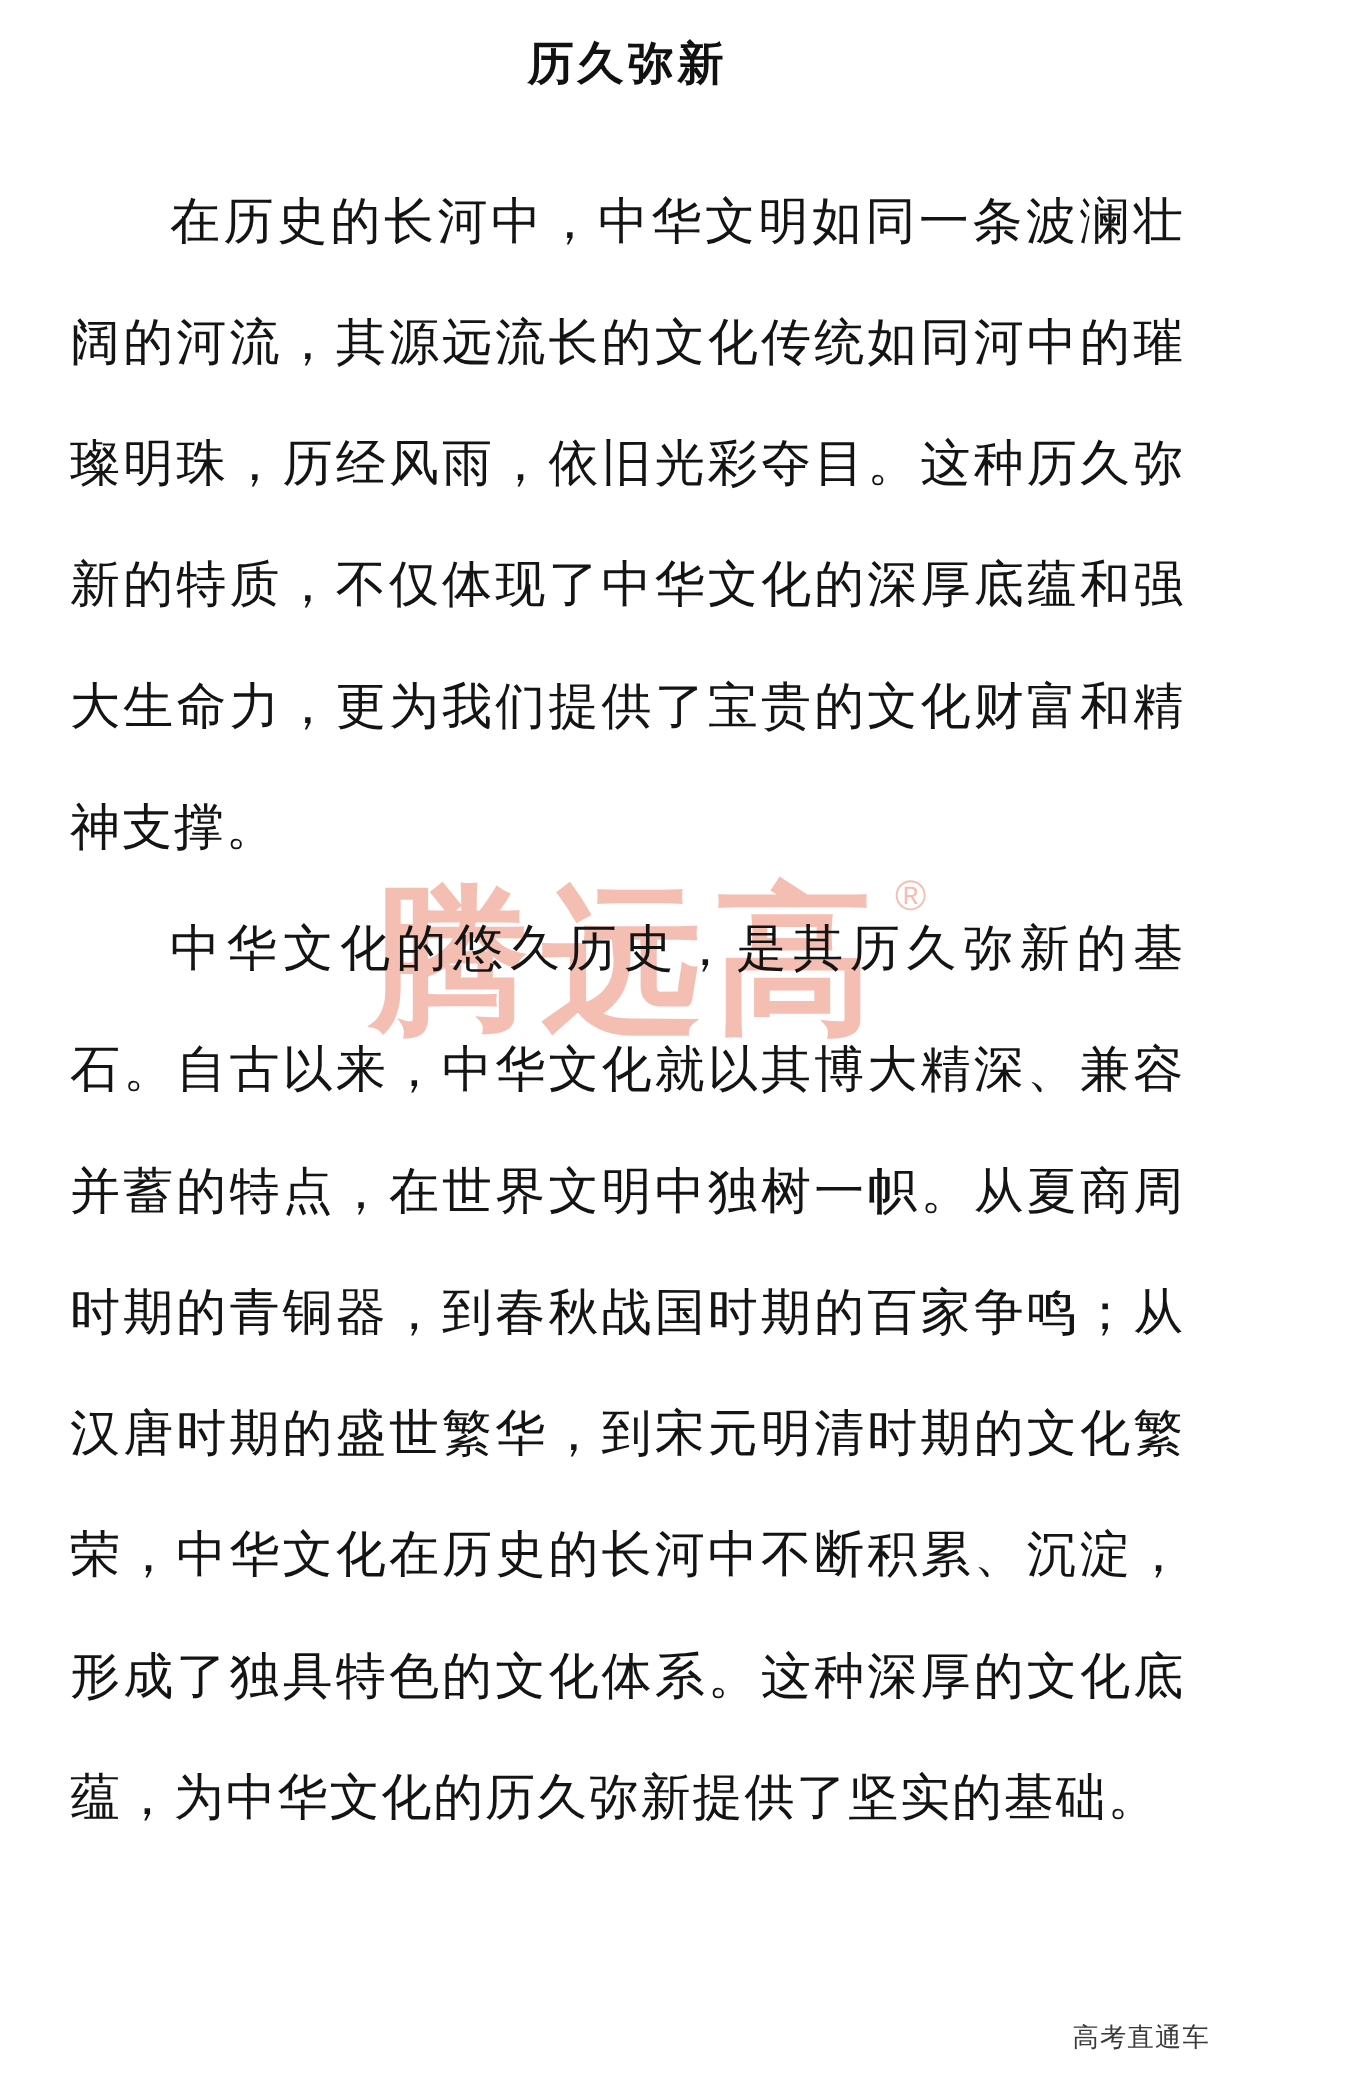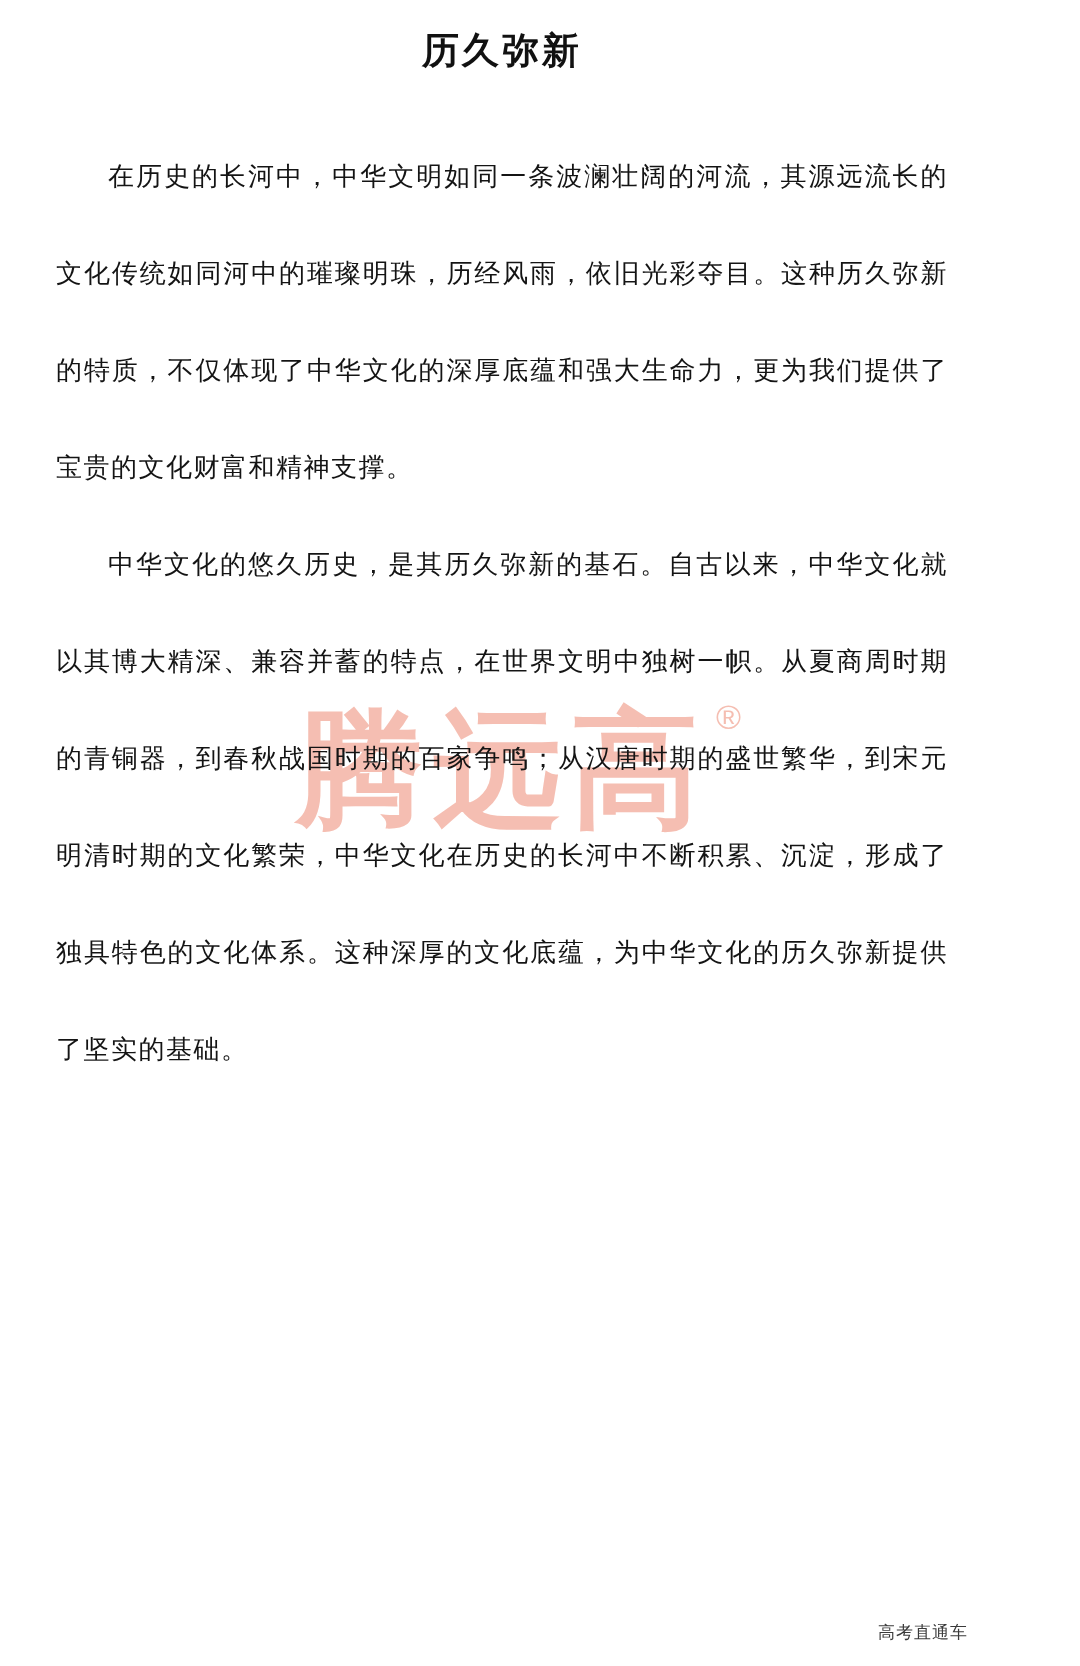--- a/index.html
+++ b/index.html
@@ -30,21 +30,21 @@
     font-weight: 700;
     font-size: 37px;
     letter-spacing: 3px;
     color: #111;
     margin: 0 0 52px 0;
   }
 
   .body-text {
     position: relative;
     z-index: 2;
-    font-size: 26px;
+    font-size: 40px;
     line-height: 97px;
     letter-spacing: 1.5px;
     color: #141414;
     text-align: justify;
     text-justify: inter-character;
     font-family: "Liberation Serif", "DejaVu Serif", serif;
   }
 
   .para {
     margin: 0;
@@ -92,21 +92,21 @@
     letter-spacing: 14px;
     color: #e2a090;
     white-space: nowrap;
   }
 
   .footer-mark {
     position: absolute;
     right: 36px;
     bottom: 22px;
     font-family: "Liberation Sans", "DejaVu Sans", sans-serif;
-    font-size: 17px;
+    font-size: 21px;
     color: #3a3a3a;
     letter-spacing: 1px;
     z-index: 3;
   }
 </style>
 </head>
 <body>
 
 <div class="page">
 

